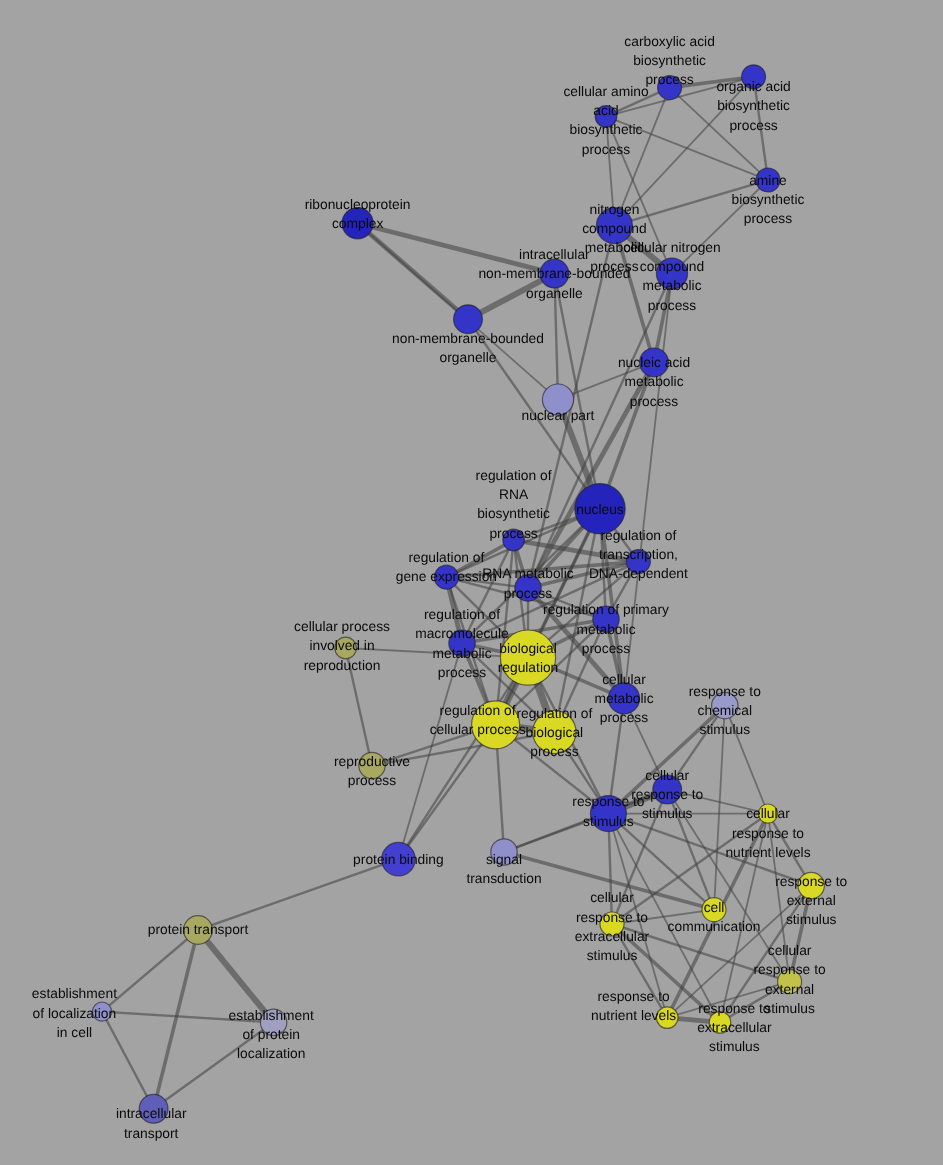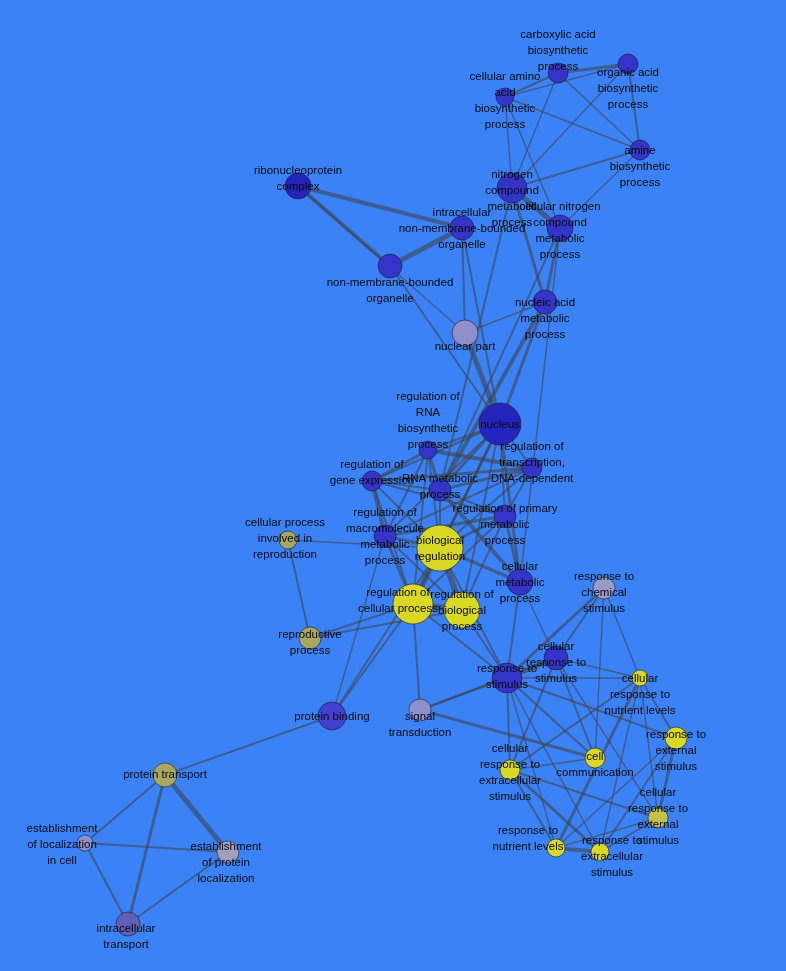--- a/index.html
+++ b/index.html
@@ -4,21 +4,21 @@
 <style>
   html, body {
     margin: 0;
     padding: 0;
     background: #ffffff;
   }
   .stage {
     position: relative;
     width: 786px;
     height: 971px;
-    background: #3b82f6;
+    background: #a3a3a3;
     overflow: hidden;
   }
   svg {
     display: block;
   }
   .edge {
     stroke-linecap: round;
   }
   .node-circle {
     stroke-width: 1;

